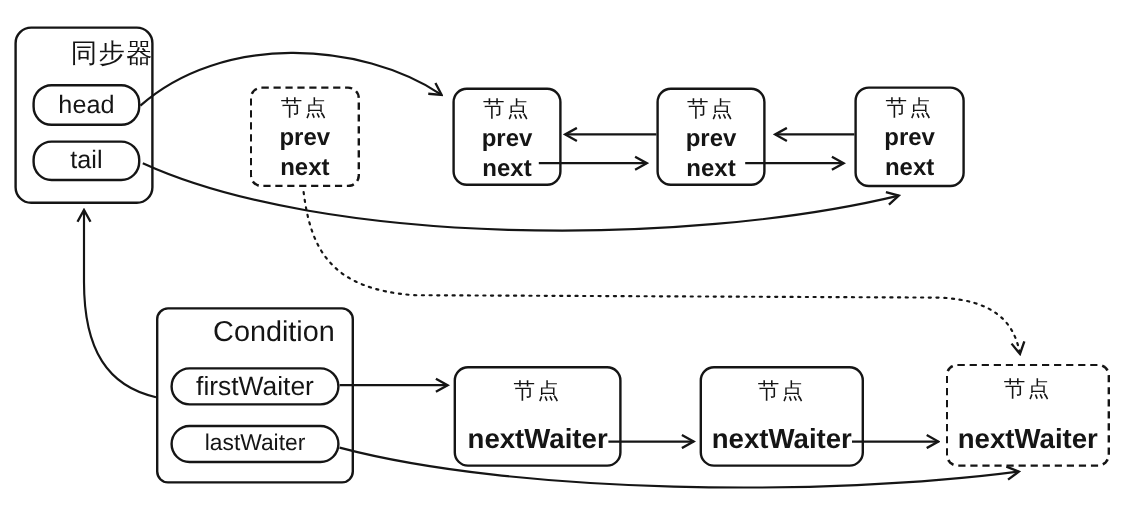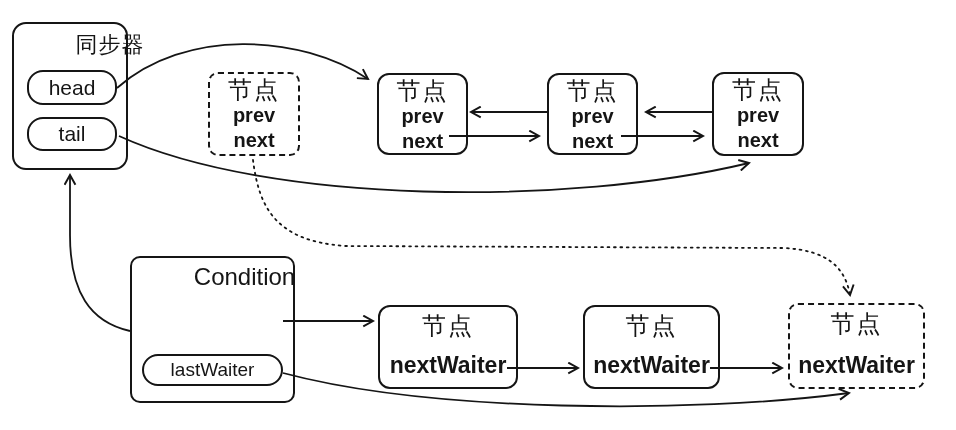--- a/index.html
+++ b/index.html
@@ -13,45 +13,44 @@
   }
   .abs { position:absolute; box-sizing:border-box; }
 
   
   .container-box {
     border:2px solid #151515;
     border-radius:14px;
     background:#ffffff;
   }
   .container-title {
-    text-align:center;
+    text-align:right;
     font-size:22px;
     letter-spacing:1px;
     white-space:nowrap;
-    margin-left:40px;
   }
   
   .pill {
     border:2px solid #151515;
     border-radius:16px;
     background:#ffffff;
     display:flex; align-items:center; justify-content:center;
     font-size:21px;
     white-space:nowrap;
   }
 
   
   .node {
     border:2px solid #151515;
     border-radius:12px;
     background:#ffffff;
     display:flex; flex-direction:column; align-items:center;
   }
   .node.dashed { border-style:dashed; border-radius:10px; }
-  .node .node-title { font-size:24px; line-height:26px; letter-spacing:2px; }
+  .node .node-title { font-size:18px; line-height:26px; letter-spacing:2px; }
   .node .fld  { font-size:20px; line-height:25px; font-weight:bold; }
   .sync-node { padding-top:3px; }
   .wait-node .node-title { padding-top:6px; }
   .wait-node .fld { margin-top:auto; padding-bottom:9px; font-size:23px; }
 
   .annotation {
     font-size:28px;
     letter-spacing:1px;
     white-space:nowrap;
   }
@@ -92,20 +91,23 @@
   </div>
   <div class="abs node sync-node" style="left:712px; top:72px; width:92px; height:84px;">
     <span class="node-title">节点</span>
     <span class="fld">prev</span>
     <span class="fld">next</span>
   </div>
 
 
   <div class="abs container-box" style="left:130px; top:256px; width:165px; height:147px; border-radius:10px;"></div>
   <div class="abs container-title" style="left:130px; top:263px; width:149px; font-size:24px; letter-spacing:0;">Condition</div>
+  <div class="abs pill" style="left:142px; top:306px; width:141px; height:32px; font-size:22px;">
+    <span>firstWaiter</span>
+  </div>
   <div class="abs pill" style="left:142px; top:354px; width:141px; height:32px; font-size:19px;">
     <span>lastWaiter</span>
   </div>
 
   <div class="abs node wait-node" style="left:378px; top:305px; width:140px; height:84px;">
     <span class="node-title">节点</span>
     <span class="fld">nextWaiter</span>
   </div>
   <div class="abs node wait-node" style="left:583px; top:305px; width:137px; height:84px;">
     <span class="node-title">节点</span>

